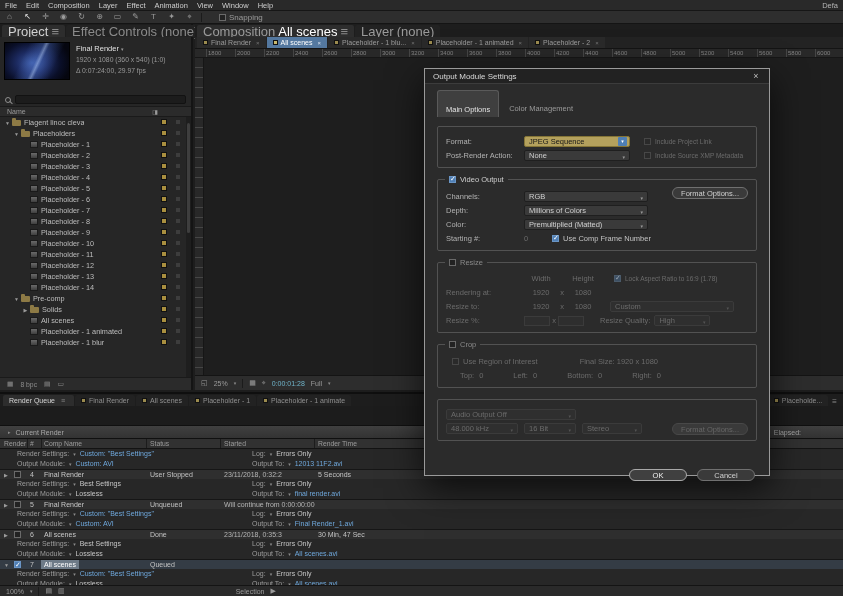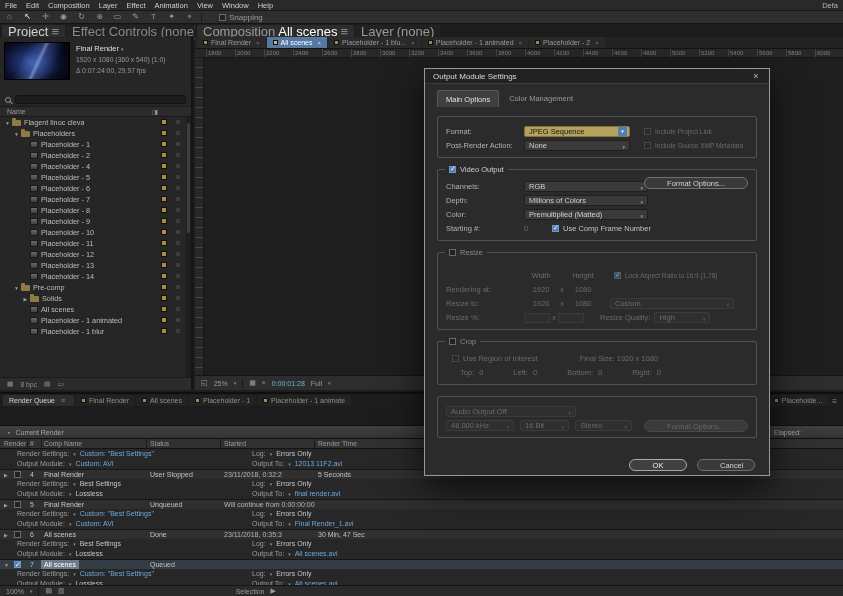--- a/index.html
+++ b/index.html
@@ -103,37 +103,37 @@
   .d-val{color:#c6c6c6}
   .d-val.link{color:#6fa8dc}
   
   .statusbar{position:absolute;left:0;bottom:0;width:843px;height:11px;background:#2a2a2a;border-top:1px solid #141414;display:flex;align-items:center;gap:6px;padding:0 6px;font-size:7px;color:#9b9b9b}
   .sb-sel{margin-left:165px}
   
   .dialog{position:absolute;left:424px;top:68px;width:346px;height:408px;background:#2b2b2b;border:1px solid #9a9a9a;box-shadow:0 12px 34px rgba(0,0,0,.7);z-index:20;font-size:7.5px}
   .dlg-title{height:15px;background:#222;border-bottom:1px solid #3c3c3c;display:flex;align-items:center;padding:0 8px;color:#d8d8d8;font-size:8px}
   .dlg-close{margin-left:auto;width:10px;text-align:center;color:#bdbdbd;font-size:9px}
   .dlg-tabs{display:flex;gap:2px;padding:6px 12px 0}
-  .dtab{padding:4px 8px 3px;color:#9a9a9a;border-radius:3px 3px 0 0}
+  .dtab{padding:14px 8px 3px;color:#9a9a9a;border-radius:3px 3px 0 0}
   .dtab.active{background:#3f3f3f;border:1px solid #5a5a5a;border-bottom:none;color:#e3e3e3}
   .dlg-body{height:372px;padding:9px 12px 8px;display:flex;flex-direction:column;gap:11px}
   .group{border:1px solid #525252;border-radius:2px;position:relative;padding:7px 8px 4px}
   .gtag{position:absolute;top:-5px;left:7px;background:#2b2b2b;padding:0 4px;display:flex;align-items:center;gap:4px;color:#cfcfcf}
   .gtag.dimtag{color:#8a8a8a}
   .frow{display:flex;align-items:center;min-height:13px;margin:1px 0}
   .flabel{width:78px;flex:none;padding-right:6px;color:#b2b2b2}
   .flabel.dim{color:#6b6b6b}
   .dropdown{height:11px;background:#3a3a3a;border:1px solid #1f1f1f;border-radius:2px;display:flex;align-items:flex-end;gap:12px;padding:0 4px;color:#d0d0d0;white-space:nowrap}
   .dropdown .caret{margin-left:auto;color:#9a9a9a;font-size:5px}
   .dropdown.yellow{background:#b4a15d;border-color:#857537;color:#161616}
   .dropdown.yellow .caret{width:9px;height:9px;margin-right:-2px;background:#4f7fb5;color:#fff;text-align:center;line-height:9px;border-radius:1px;font-size:5px}
   .dropdown.dim{background:#2f2f2f;border-color:#3b3b3b;color:#6b6b6b}
   .dropdown.dim .caret{color:#555}
   .w106{width:106px}.w124{width:124px}.w130{width:130px}.w72{width:72px}.w52{width:52px}.w60{width:60px}.w56{width:56px}
-  .btn{height:12px;line-height:11px;border:1px solid #707070;border-radius:7px;background:#3a3a3a;color:#d0d0d0;padding:0 22px;text-align:center;white-space:nowrap}
+  .btn{height:12px;line-height:11px;border:1px solid #707070;border-radius:7px;background:#3a3a3a;color:#d0d0d0;padding:0 8px;text-align:center;white-space:nowrap}
   .btn.dim{color:#666;border-color:#484848}
   .btn.primary{background:#404040;border-color:#a8a8a8;color:#f0f0f0}
   .dimtxt{color:#6b6b6b}
   .small{font-size:6.5px}
   .num{width:34px;flex:none;text-align:center;color:#6b6b6b}
   .xsep{width:8px;flex:none;text-align:center;color:#6b6b6b}
   .inbox{width:26px;height:10px;background:#2e2e2e;border:1px solid #3b3b3b;flex:none}
   .fo-btn{position:absolute;right:8px;top:7px}
   .dlg-buttons{margin-top:auto;display:flex;justify-content:flex-end;gap:10px;padding-right:2px}
   .okbtn,.cancelbtn{width:58px}
@@ -231,20 +231,27 @@
           <span class="twisty"></span>
           <span class="icon-comp"></span>
           <span class="tree-label">Placeholder - 1</span>
           <span class="chip" style="background: rgb(169, 143, 63);"></span>
           <span class="typecol"></span>
         </div>
         <div class="tree-row" style="padding-left: 21px;">
           <span class="twisty"></span>
           <span class="icon-comp"></span>
           <span class="tree-label">Placeholder - 2</span>
+          <span class="chip" style="background: rgb(169, 143, 63);"></span>
+          <span class="typecol"></span>
+        </div>
+        <div class="tree-row" style="padding-left: 21px;">
+          <span class="twisty"></span>
+          <span class="icon-comp"></span>
+          <span class="tree-label">Placeholder - 3</span>
           <span class="chip" style="background: rgb(169, 143, 63);"></span>
           <span class="typecol"></span>
         </div>
         <div class="tree-row" style="padding-left: 21px;">
           <span class="twisty"></span>
           <span class="icon-comp"></span>
           <span class="tree-label">Placeholder - 4</span>
           <span class="chip" style="background: rgb(169, 143, 63);"></span>
           <span class="typecol"></span>
         </div>
@@ -720,21 +727,21 @@
           </span>
         </div>
         <div class="frow">
           <span class="flabel">Starting #:</span>
           <span class="dimtxt" style="width:20px">0</span>
           <span class="cb checked" style="margin-left:8px"></span>
           <span style="margin-left:4px">Use Comp Frame Number</span>
         </div>
       </div>
 
-      <div class="group" style="padding-top:15px">
+      <div class="group" style="padding-top:8px">
         <span class="gtag dimtag">
           <span class="cb"></span>
           <span>Resize</span>
         </span>
         <div class="frow">
           <span class="flabel"></span>
           <span class="num">Width</span>
           <span class="xsep"></span>
           <span class="num">Height</span>
           <span class="cb dim checked" style="margin-left:14px"></span>

